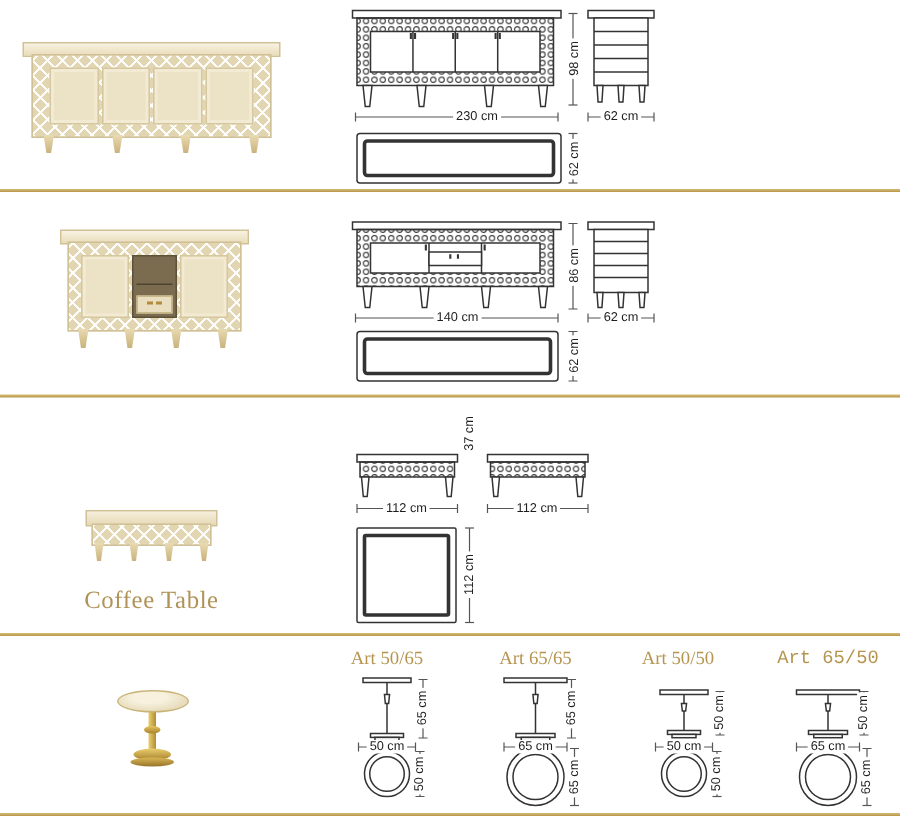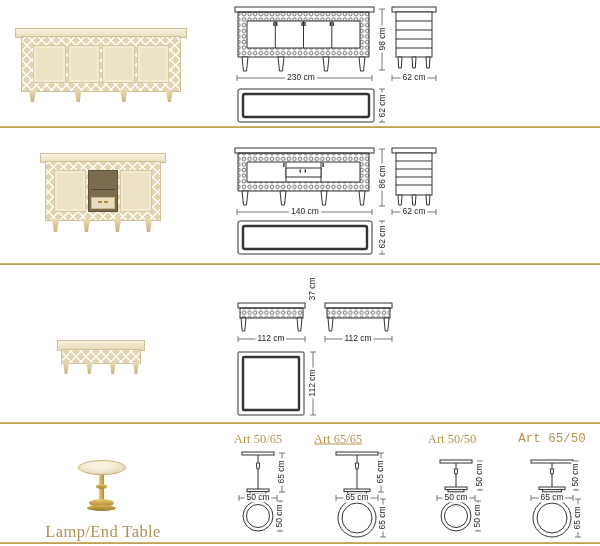--- a/index.html
+++ b/index.html
@@ -141,21 +141,21 @@
       <g>
         <rect class="fw" x="8" y="89" width="136" height="33" rx="2"></rect>
         <rect class="fw thick" x="13" y="94" width="126" height="23" rx="2"></rect>
       </g>
       <g>
         <line class="dim" x1="152" y1="89" x2="152" y2="122"></line>
         <line class="dim" x1="149" y1="89" x2="155" y2="89"></line>
         <line class="dim" x1="149" y1="122" x2="155" y2="122"></line>
       </g>
     </svg>
-    <span class="dimlbl" style="left:301px;top:78px;">230 cm</span>
+    <span class="dimlbl" style="left:318px;top:78px;">230 cm</span>
     <span class="dimlbl rot" style="left:383px;top:39px;">98 cm</span>
     <span class="dimlbl" style="left:414px;top:78px;">62 cm</span>
     <span class="dimlbl rot" style="left:383px;top:106px;">62 cm</span>
   </div>
   <div class="divider" style="top:126px;"></div>
 
   <div class="section" style="top:128px;height:135px;">
     <div class="photo tv">
       <div class="lid"></div>
       <div class="pbody quilt">
@@ -247,20 +247,21 @@
     <div class="photo coffee">
       <div class="slab"></div>
       <div class="apron quilt"></div>
       <div class="legs">
         <i class="leg"></i>
         <i class="leg"></i>
         <i class="leg"></i>
         <i class="leg"></i>
       </div>
     </div>
+    <div class="caption" style="left:21px;top:125px;width:160px;">Coffee Table</div>
 
     <svg width="370" height="157" viewBox="0 0 370 157" style="left:230px;top:0;">
       <defs>
         <pattern id="r3" width="5.6" height="5.6" patternUnits="userSpaceOnUse">
           <circle cx="2.8" cy="2.8" r="1.8" fill="none" stroke="#333" stroke-width="0.7"></circle>
         </pattern>
       </defs>
       <g>
         <line class="dim" x1="83" y1="13" x2="83" y2="36"></line>
         <line class="dim" x1="80" y1="13" x2="86" y2="13"></line>
@@ -306,24 +307,23 @@
   <div class="divider" style="top:422px;"></div>
 
   <div class="section" style="top:425px;height:117px;">
     <div class="photo lamp">
       <div class="stem"></div>
       <div class="knob"></div>
       <div class="base"></div>
       <div class="foot"></div>
       <div class="ltop"></div>
     </div>
-    <div class="caption" style="left:13px;top:97px;width:180px;">Lamp/End Table</div>
 
     <span class="art-label" style="left:258px;top:14px;">Art 50/65</span>
-    <span class="art-label" style="left:338px;top:14px;text-decoration:underline;">Art 65/65</span>
+    <span class="art-label" style="left:357px;top:14px;">Art 65/65</span>
     <span class="art-label" style="left:452px;top:14px;">Art 50/50</span>
     <span class="art-label" style="left:552px;top:14px;font-family:Liberation Mono, monospace;">Art 65/50</span>
 
     <svg width="375" height="117" viewBox="0 0 375 117" style="left:225px;top:0;">
       <g>
         <rect class="fw" x="17" y="27" width="32" height="3"></rect>
         <line class="ln" x1="33" y1="30" x2="33" y2="64" stroke-width="2"></line>
         <path class="fw" d="M31.3,38 h3.4 l-0.6,6 h-2.2 z" stroke-width="0.8"></path>
         <rect class="fw" x="22" y="64" width="22" height="2.6"></rect>
         <rect class="fw" x="25" y="66.6" width="16" height="2.2"></rect>

